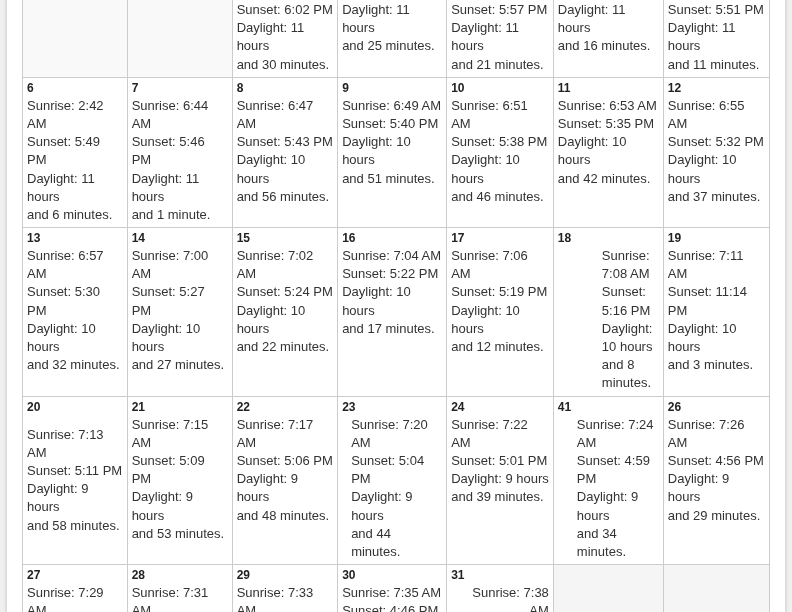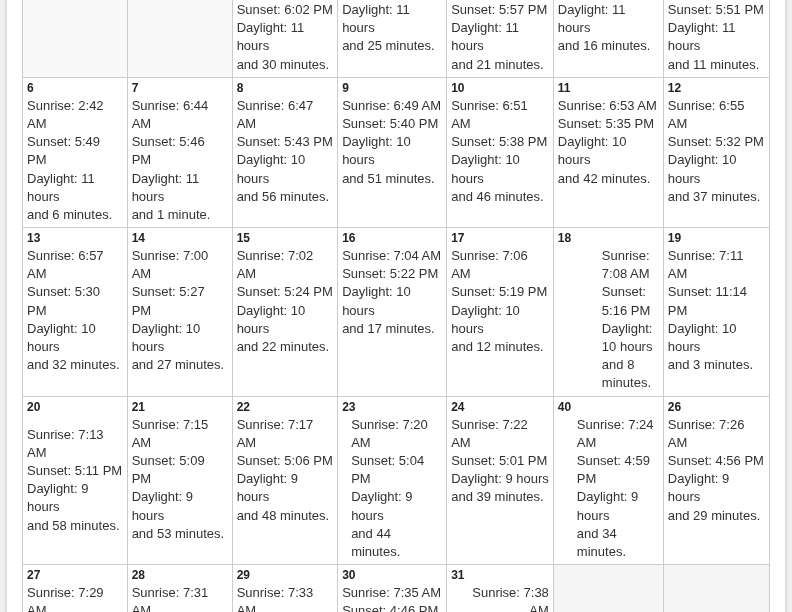--- a/index.html
+++ b/index.html
@@ -296,21 +296,21 @@
 and 44 minutes.</div>
           </td>
           <td>
             <div class="day-number">24</div>
             <div class="day-info" style="white-space: pre-line;">Sunrise: 7:22 AM
 Sunset: 5:01 PM
 Daylight: 9 hours
 and 39 minutes.</div>
           </td>
           <td>
-            <div class="day-number">40</div>
+            <div class="day-number">41</div>
             <div class="day-info" style="white-space: pre-line; margin-left: 19px;">Sunrise: 7:24 AM
 Sunset: 4:59 PM
 Daylight: 9 hours
 and 34 minutes.</div>
           </td>
           <td>
             <div class="day-number">26</div>
             <div class="day-info" style="white-space: pre-line;">Sunrise: 7:26 AM
 Sunset: 4:56 PM
 Daylight: 9 hours

